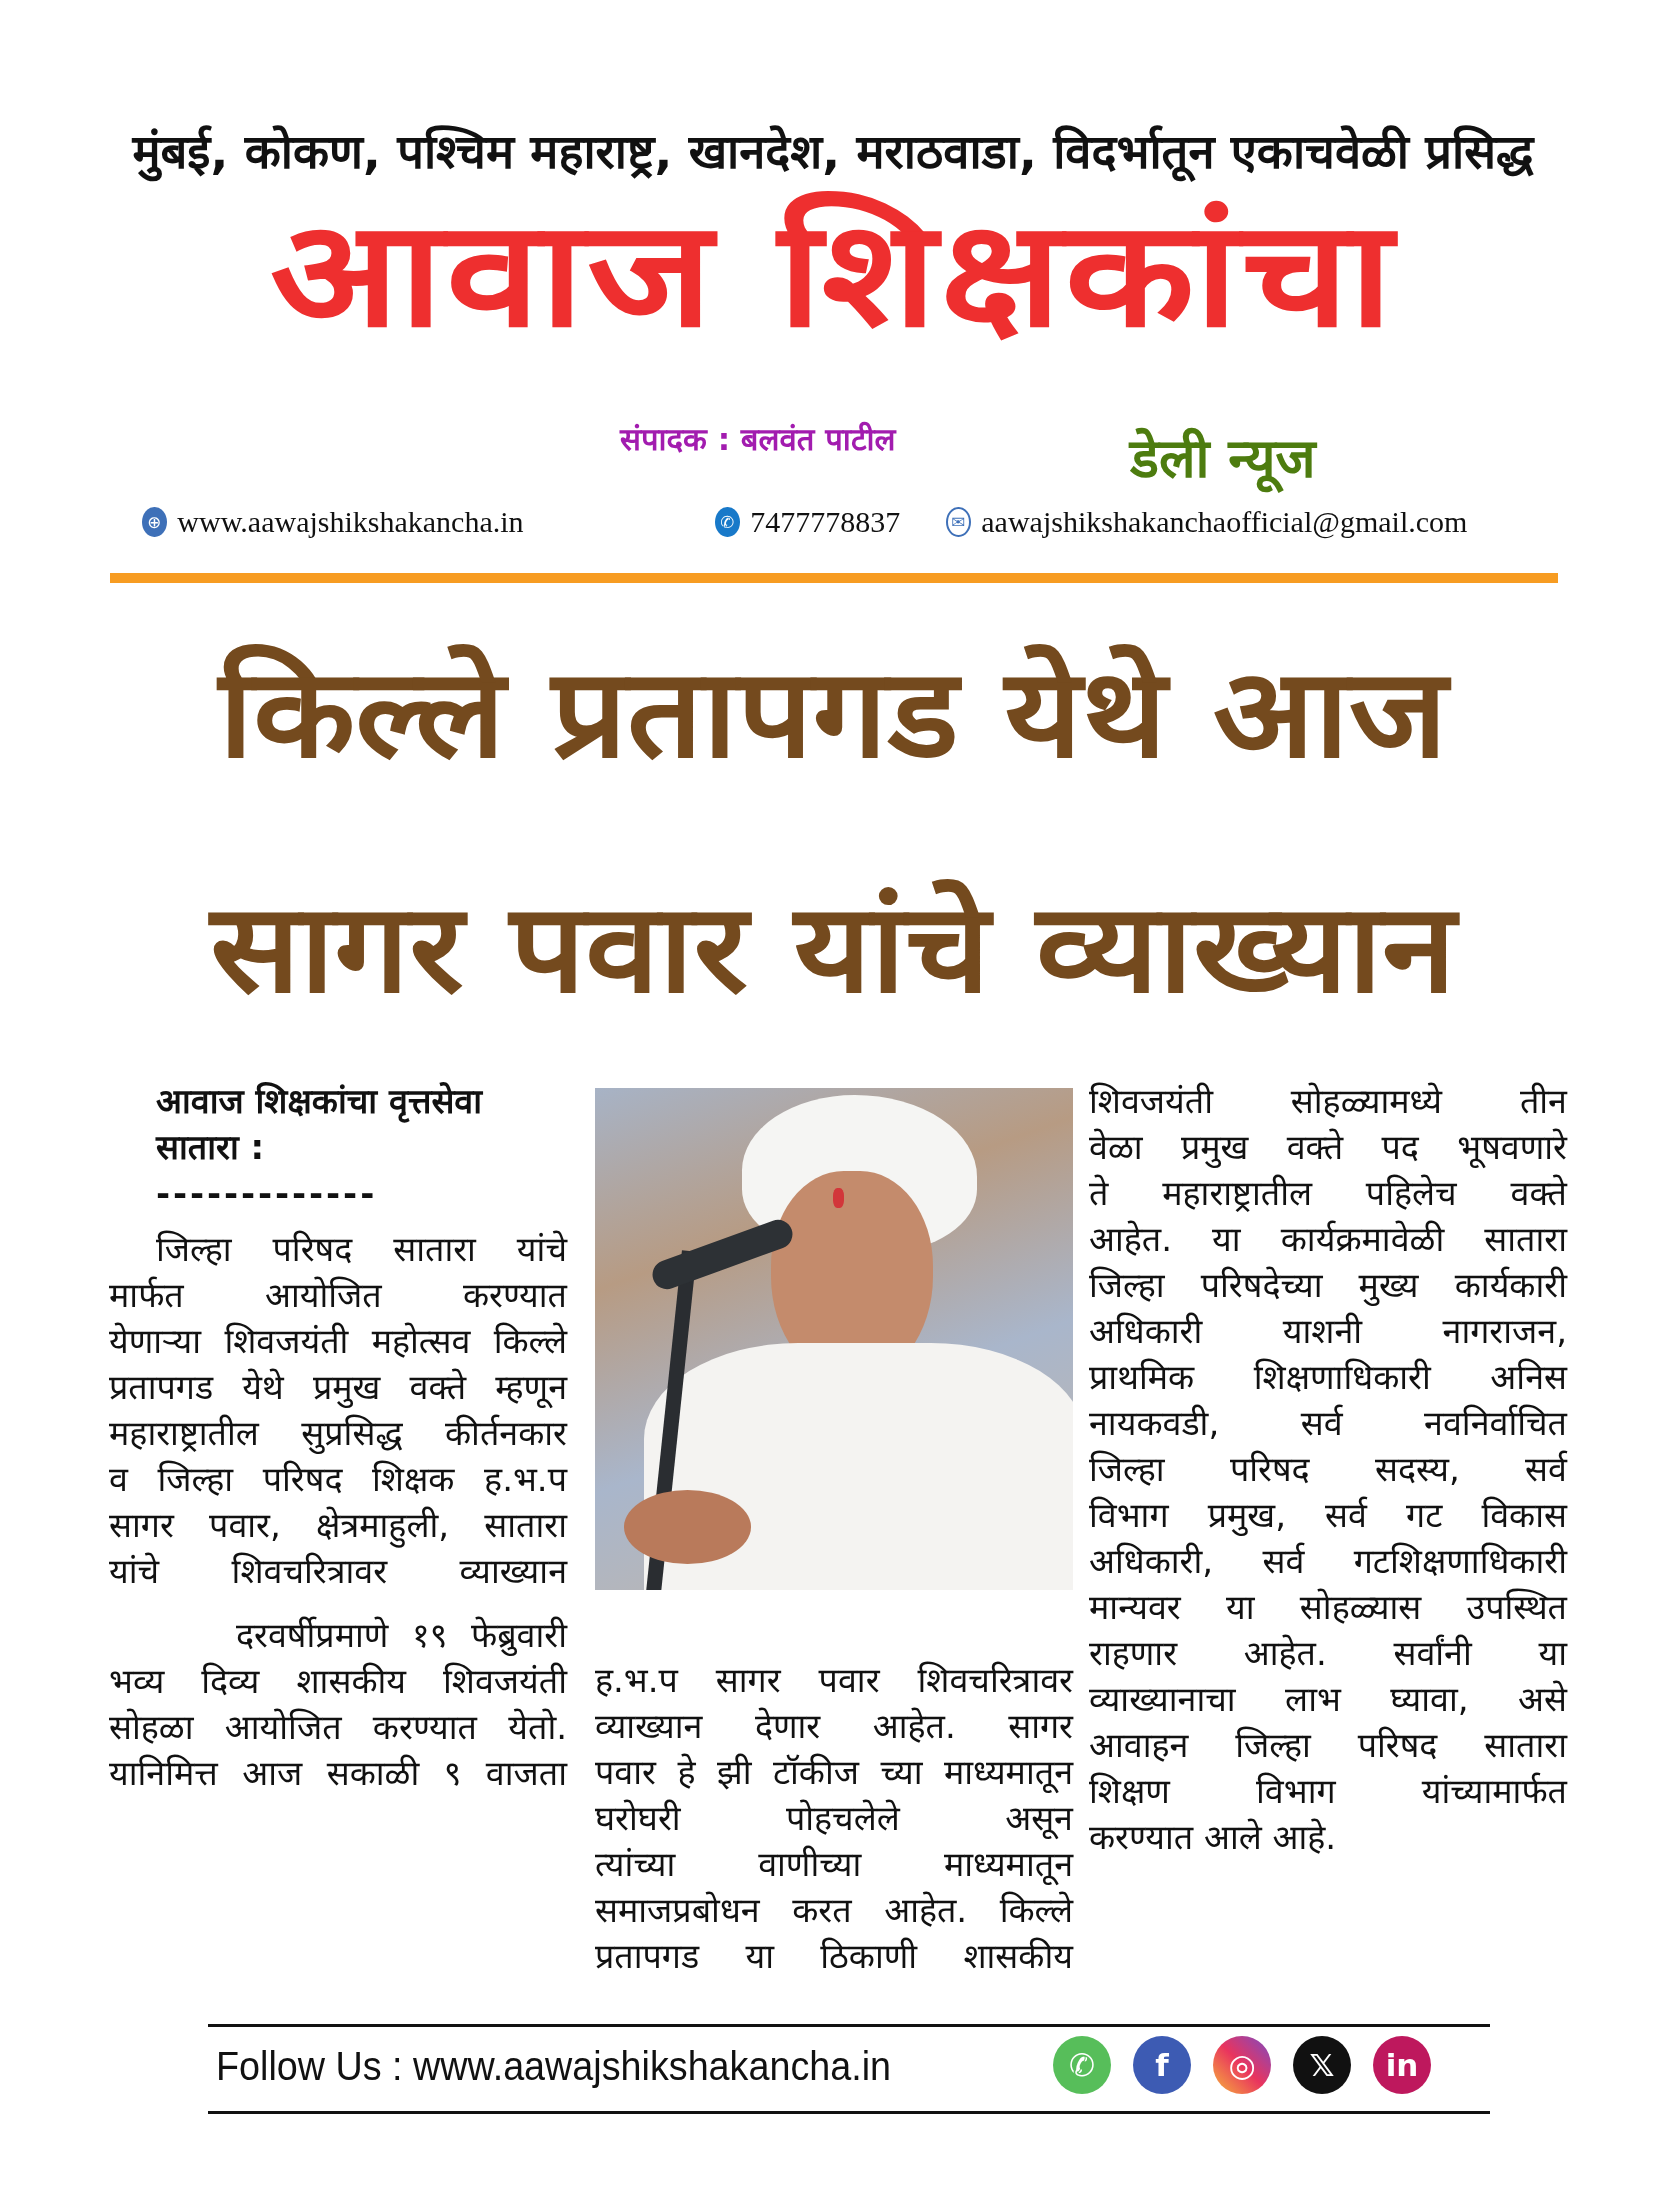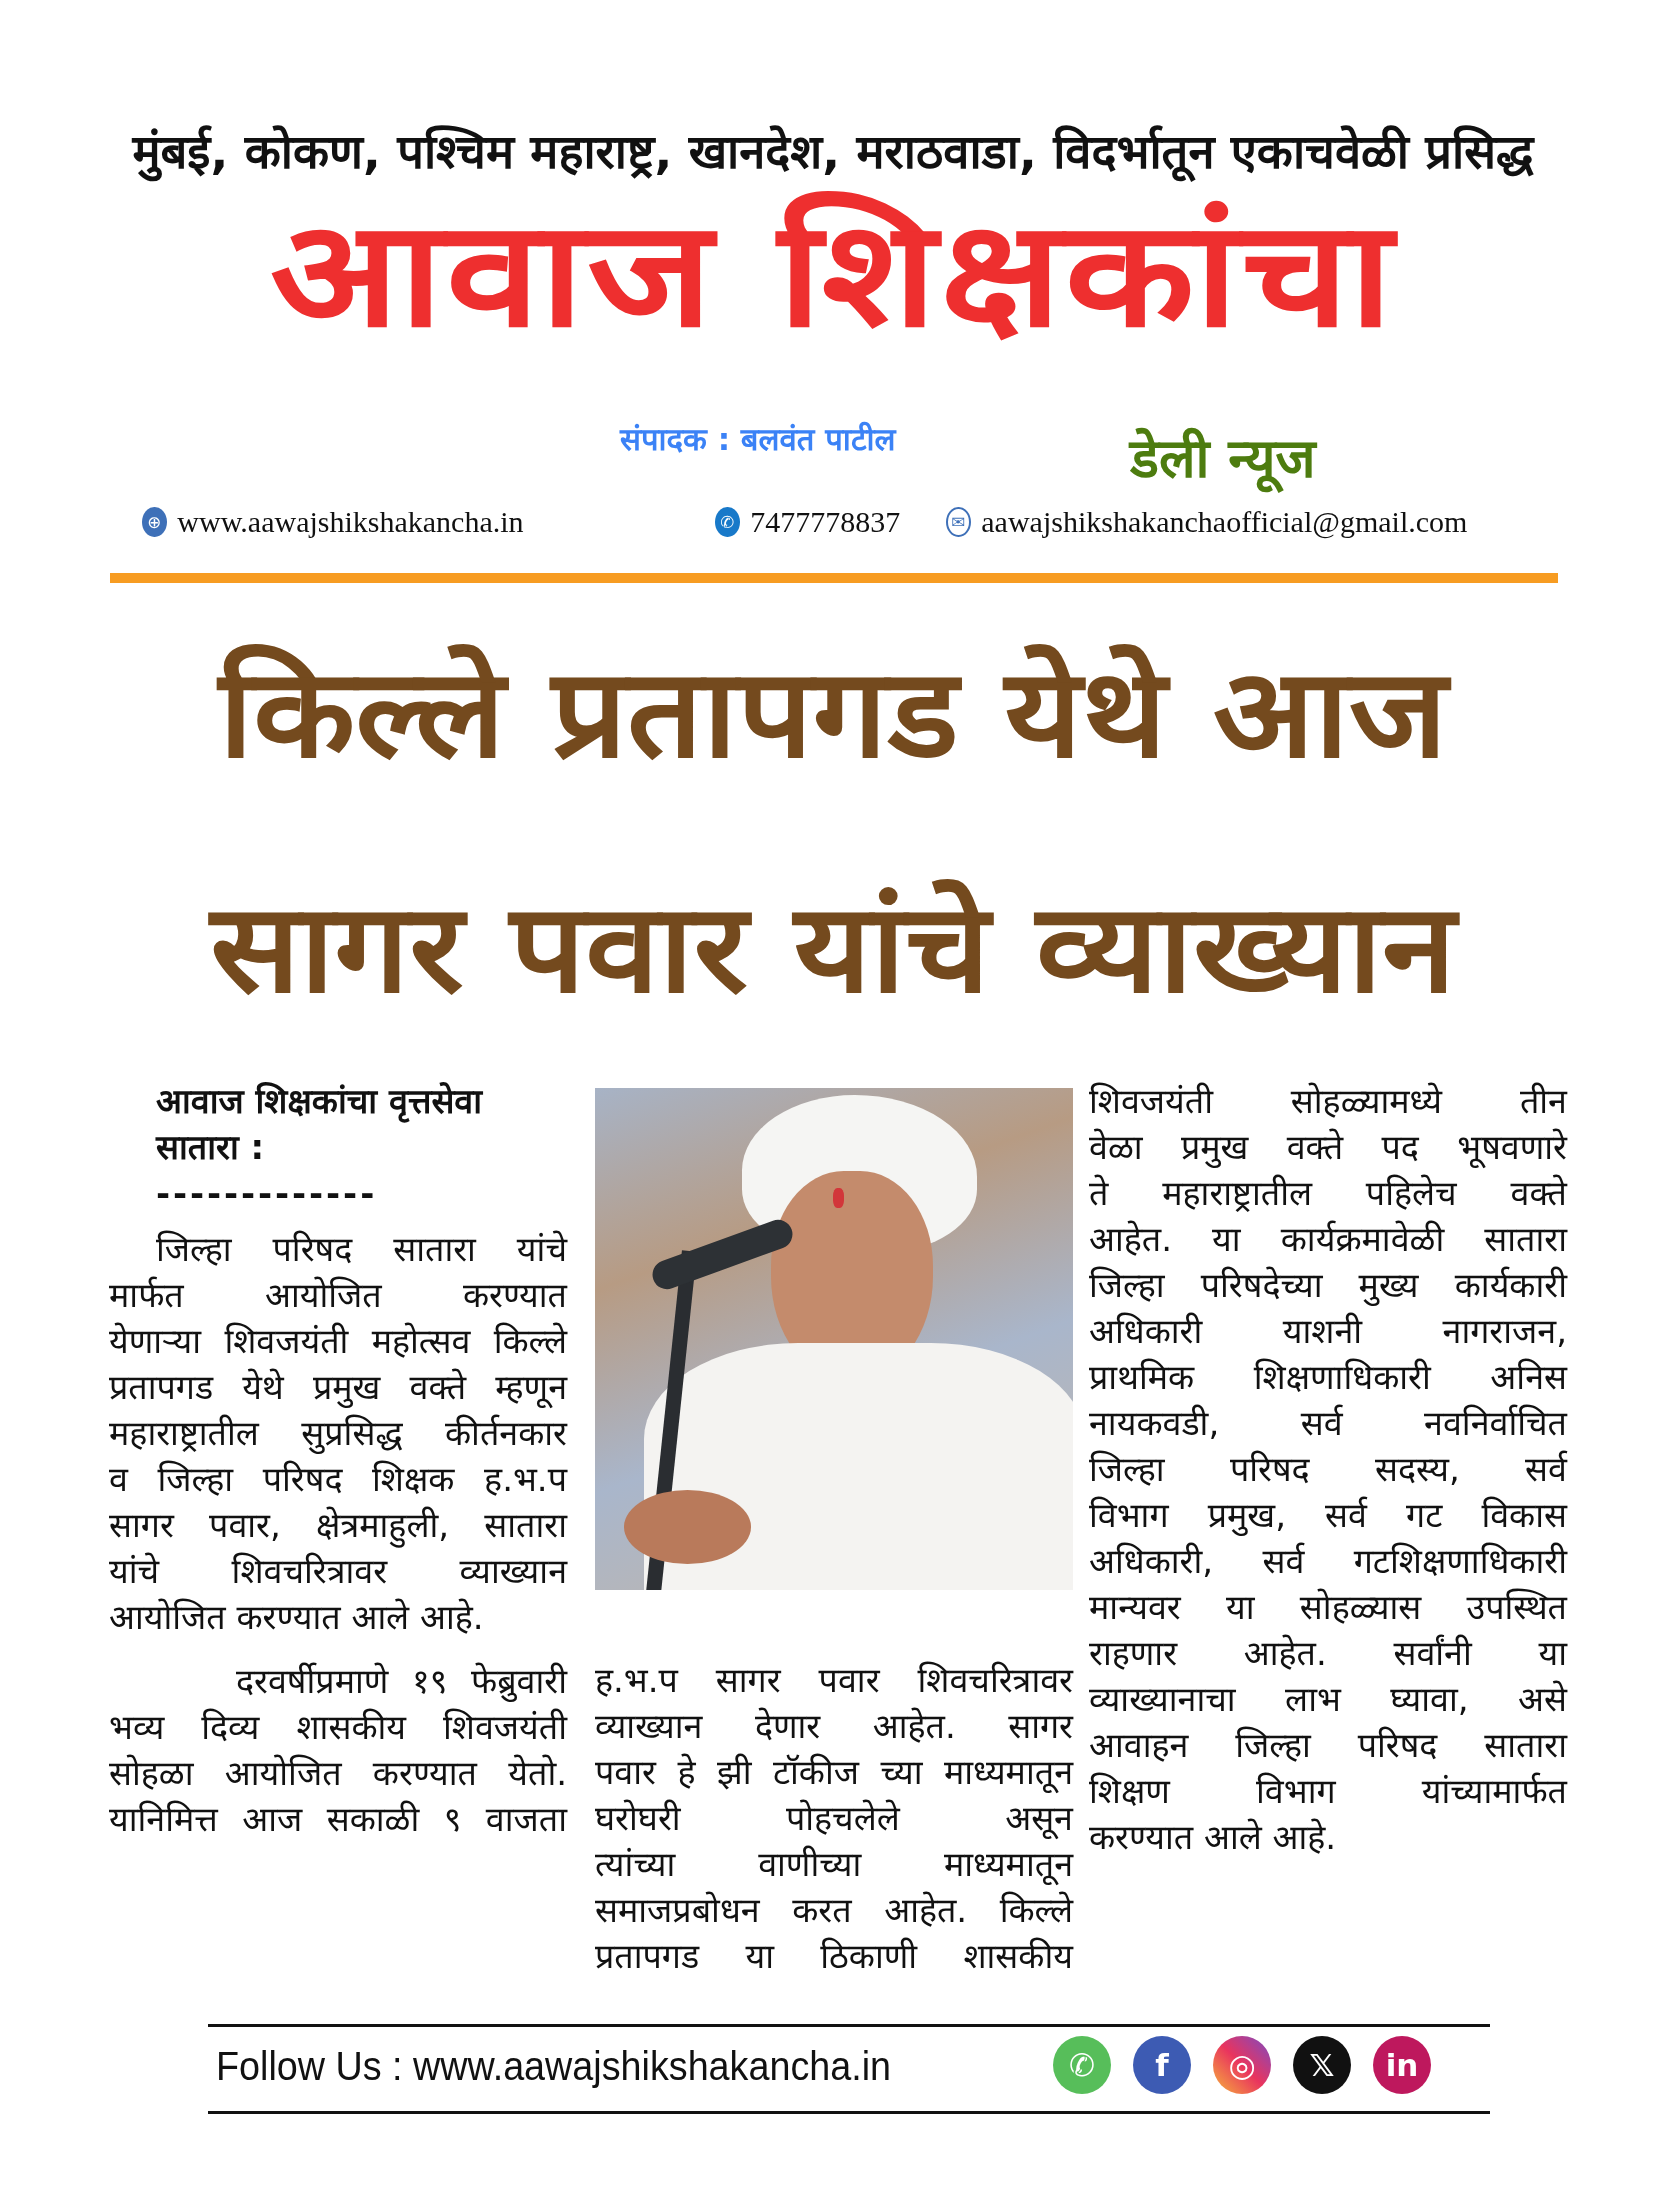--- a/index.html
+++ b/index.html
@@ -2,21 +2,21 @@
 <html style="font-size:7.8px"><head>
   <meta charset="utf-8">
   <style>
     html, body { margin: 0; padding: 0; background: #ffffff; }
     body { width: 1666px; height: 2205px; position: relative; overflow: hidden; font-family: "DejaVu Sans", sans-serif; color: #111; }
 
     .tagline { position: absolute; top: 118px; left: 0; width: 1666px; text-align: center; font-size: 47px; font-weight: bold; letter-spacing: 0px; color: #111; }
 
     .masthead { position: absolute; top: 201px; left: 0; width: 1666px; text-align: center; font-size: 147px; font-weight: bold; color: #ee2f2f; line-height: 1; letter-spacing: 2.9px; transform: scaleX(1.15); transform-origin: center; }
 
-    .editor { position: absolute; top: 417px; left: 620px; font-size: 31px; font-weight: bold; color: #3b82f6; }
+    .editor { position: absolute; top: 417px; left: 620px; font-size: 31px; font-weight: bold; color: #a21caf; }
     .daily { position: absolute; top: 419px; left: 1130px; font-size: 54px; font-weight: bold; color: #4d7c0f; }
 
     .contact-row { position: absolute; top: 505px; left: 0; width: 1666px; height: 49px; font-family: "Liberation Serif", serif; font-size: 30px; color: #111; }
     .contact-item { position: absolute; top: 0; display: flex; align-items: center; }
     .contact-item .ico { width: 24.5px; height: 30px; border-radius: 50%; margin-right: 10.8px; display: inline-flex; align-items: center; justify-content: center; color: #fff; font-size: 16.7px; font-family: "DejaVu Sans", sans-serif; }
     .ico-web { background: #3e70b8; }
     .ico-phone { background: #1879c9; }
     .ico-mail { background: #ffffff; border: 2.9px solid #3e70b8; box-sizing: border-box; color: #3e70b8 !important; }
 
     .orange-rule { position: absolute; top: 573px; left: 110px; width: 1448px; height: 9.8px; background: #f79c22; }
@@ -91,21 +91,20 @@
   <span class="line byline">सातारा :</span>
   <span class="line dashes">-------------</span>
   <span class="line indent">जिल्हा परिषद सातारा  यांचे</span>
   <span class="line">मार्फत     आयोजित     करण्यात</span>
   <span class="line">येणाऱ्या शिवजयंती महोत्सव किल्ले</span>
   <span class="line">प्रतापगड येथे प्रमुख वक्ते म्हणून</span>
   <span class="line">महाराष्ट्रातील सुप्रसिद्ध कीर्तनकार</span>
   <span class="line">व जिल्हा परिषद शिक्षक ह.भ.प</span>
   <span class="line">सागर पवार, क्षेत्रमाहुली, सातारा</span>
   <span class="line">यांचे     शिवचरित्रावर     व्याख्यान</span>
-  <span class="line last">आयोजित करण्यात आले आहे.</span>
   <span class="line indent2">दरवर्षीप्रमाणे १९ फेब्रुवारी</span>
   <span class="line">भव्य दिव्य शासकीय शिवजयंती</span>
   <span class="line">सोहळा आयोजित करण्यात येतो.</span>
   <span class="line">यानिमित्त आज सकाळी ९ वाजता</span>
 </div>
 
 <div class="photo">
   <div class="turban"></div>
   <div class="face"></div>
   <div class="tilak"></div>

